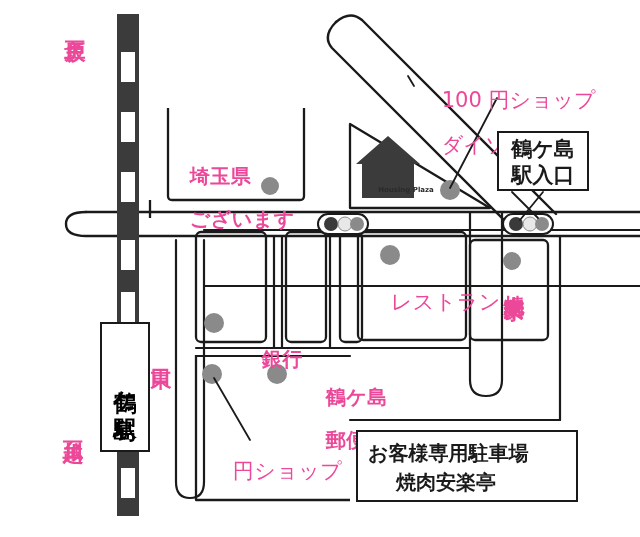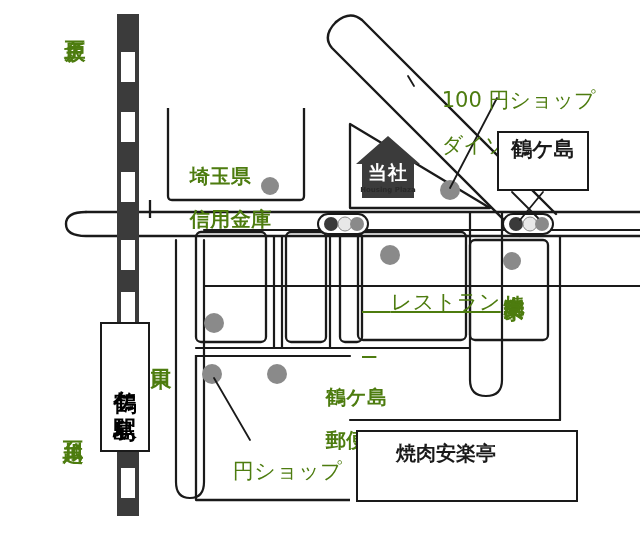--- a/index.html
+++ b/index.html
@@ -21,21 +21,21 @@
   #map-svg {
     position: absolute;
     left: 0;
     top: 0;
     width: 640px;
     height: 537px;
   }
   
   .lbl {
     position: absolute;
-    color: #4d7c0f;
+    color: #ec4899;
     font-family: "DejaVu Sans", "Liberation Sans", sans-serif;
     font-weight: bold;
     line-height: 1.08;
     white-space: pre;
     letter-spacing: 0.5px;
   }
   .lbl-vert {
     writing-mode: vertical-rl;
     text-orientation: upright;
     line-height: 1.0;
@@ -126,20 +126,21 @@
     position: absolute;
     left: 0;
     top: 50px;
     width: 72px;
     text-align: center;
     color: #2a2a2a;
     font-size: 7px;
     font-weight: bold;
     letter-spacing: 0px;
     font-family: "DejaVu Sans", "Liberation Sans", sans-serif;
+    padding-left: 18px;
   }
 </style>
 </head>
 <body>
 
 <div id="map-root">
 
   <svg id="map-svg" viewBox="0 0 640 537">
     <defs>
       <style>
@@ -258,53 +259,55 @@
   <div class="lbl lbl-vert" style="left:62px; top:424px; font-size:21px;">至川越</div>
 
   <div id="station-plate">
     <span class="lbl-vert">鶴ケ島駅</span>
   </div>
 
   <div class="lbl lbl-vert" style="left:150px; top:352px; font-size:21px;">東口</div>
 
   <div class="lbl" style="left:160px; top:144px; font-size:20px; width:105px;">
     <span>埼玉県</span><br>
-    <span>信用金庫</span>
+    <span>ございます</span>
   </div>
 
   <div class="lbl lbl-thin" style="left:415px; top:66px; font-size:21px; letter-spacing:0px;">
     <span>100 円ショップ</span><br>
     <span>ダイソー</span>
   </div>
 
   <div class="box-label" id="station-entrance-box">
     <span>鶴ケ島</span><br>
+    <span>駅入口</span>
   </div>
 
   <div id="company-marker">
-    <div id="company-label">当社</div>
     <div id="company-sub">Housing Plaza</div>
   </div>
 
   <div class="lbl" style="left:170px; top:284px; font-size:20px; width:130px;">
     <br>
-  </div>
-
-  <div class="lbl lbl-thin" style="left:362px; top:268px; font-size:21px;text-decoration:underline;">
+    <span style="display:inline-block; padding-left:62px;">銀行</span>
+  </div>
+
+  <div class="lbl lbl-thin" style="left:362px; top:268px; font-size:21px;">
     <span>レストラン</span><br>
   </div>
 
   <div class="lbl lbl-vert" style="left:503px; top:278px; font-size:21px;">焼肉安楽亭</div>
 
   <div class="lbl" style="left:296px; top:365px; font-size:20px;">
     <span>鶴ケ島</span><br>
     <span>郵便局</span>
   </div>
 
   <div class="lbl lbl-thin" style="left:204px; top:437px; font-size:21px;">
     <span>円ショップ</span><br>
   </div>
 
   <div class="box-label" id="parking-box">
+    <span>お客様専用駐車場</span>
     <span class="line2">焼肉安楽亭</span>
   </div>
 
 </div>
 
 </body></html>

